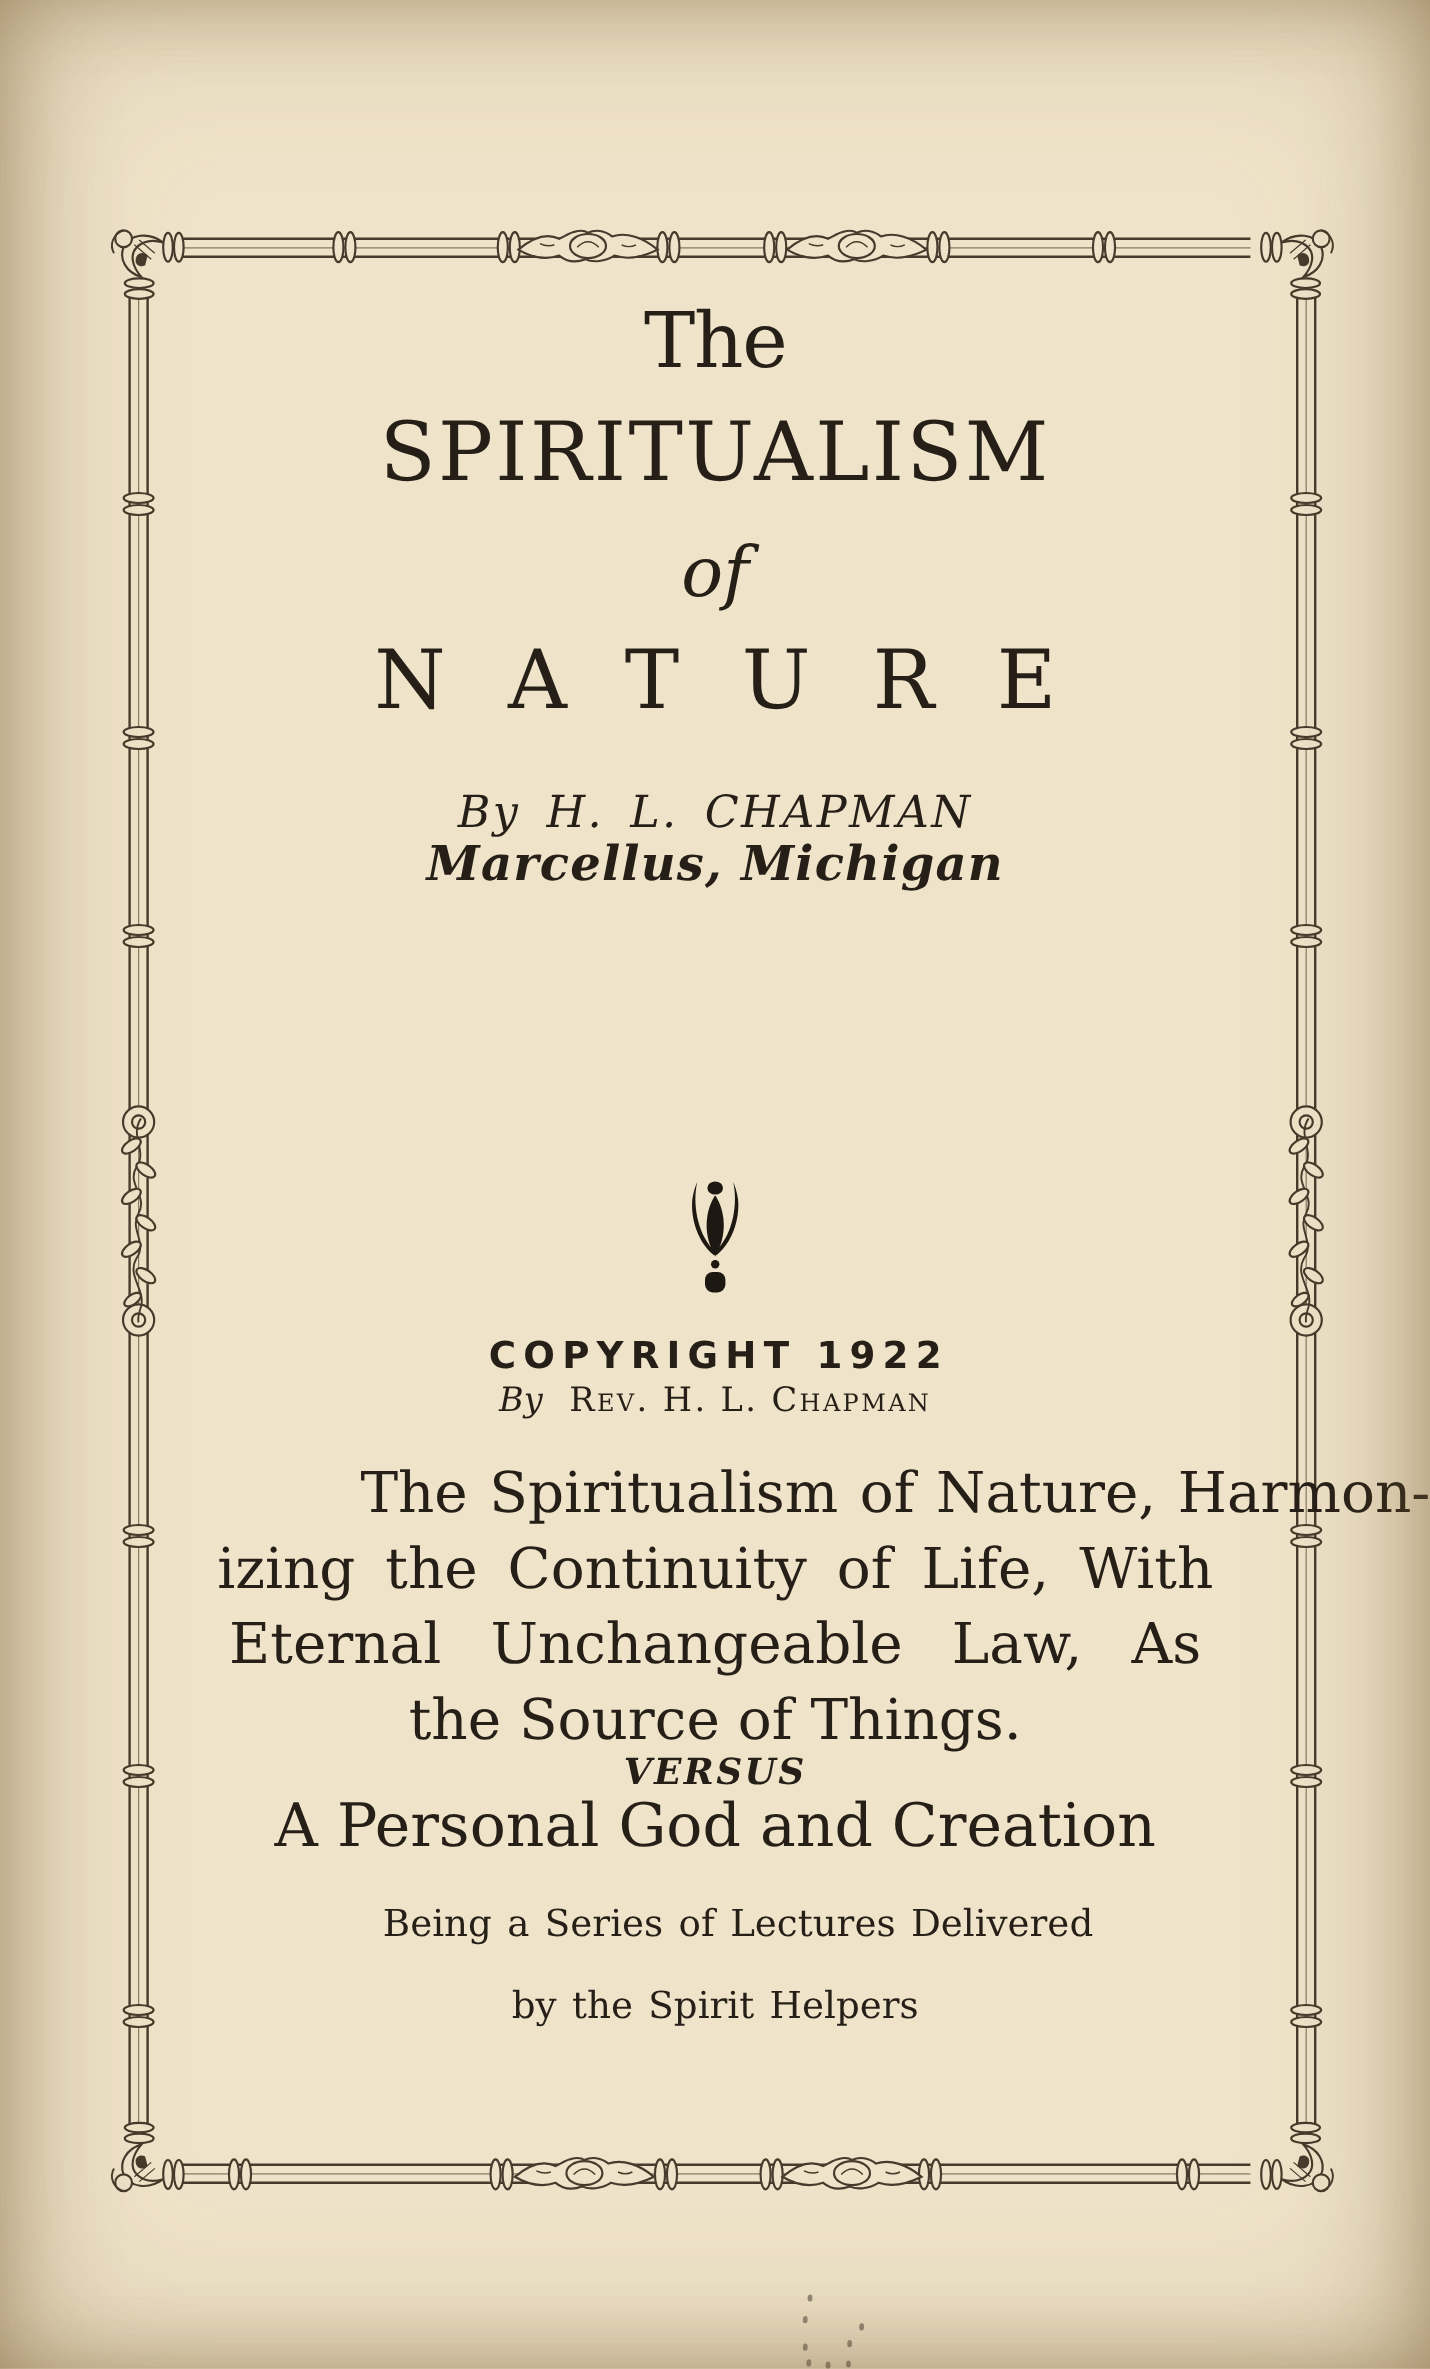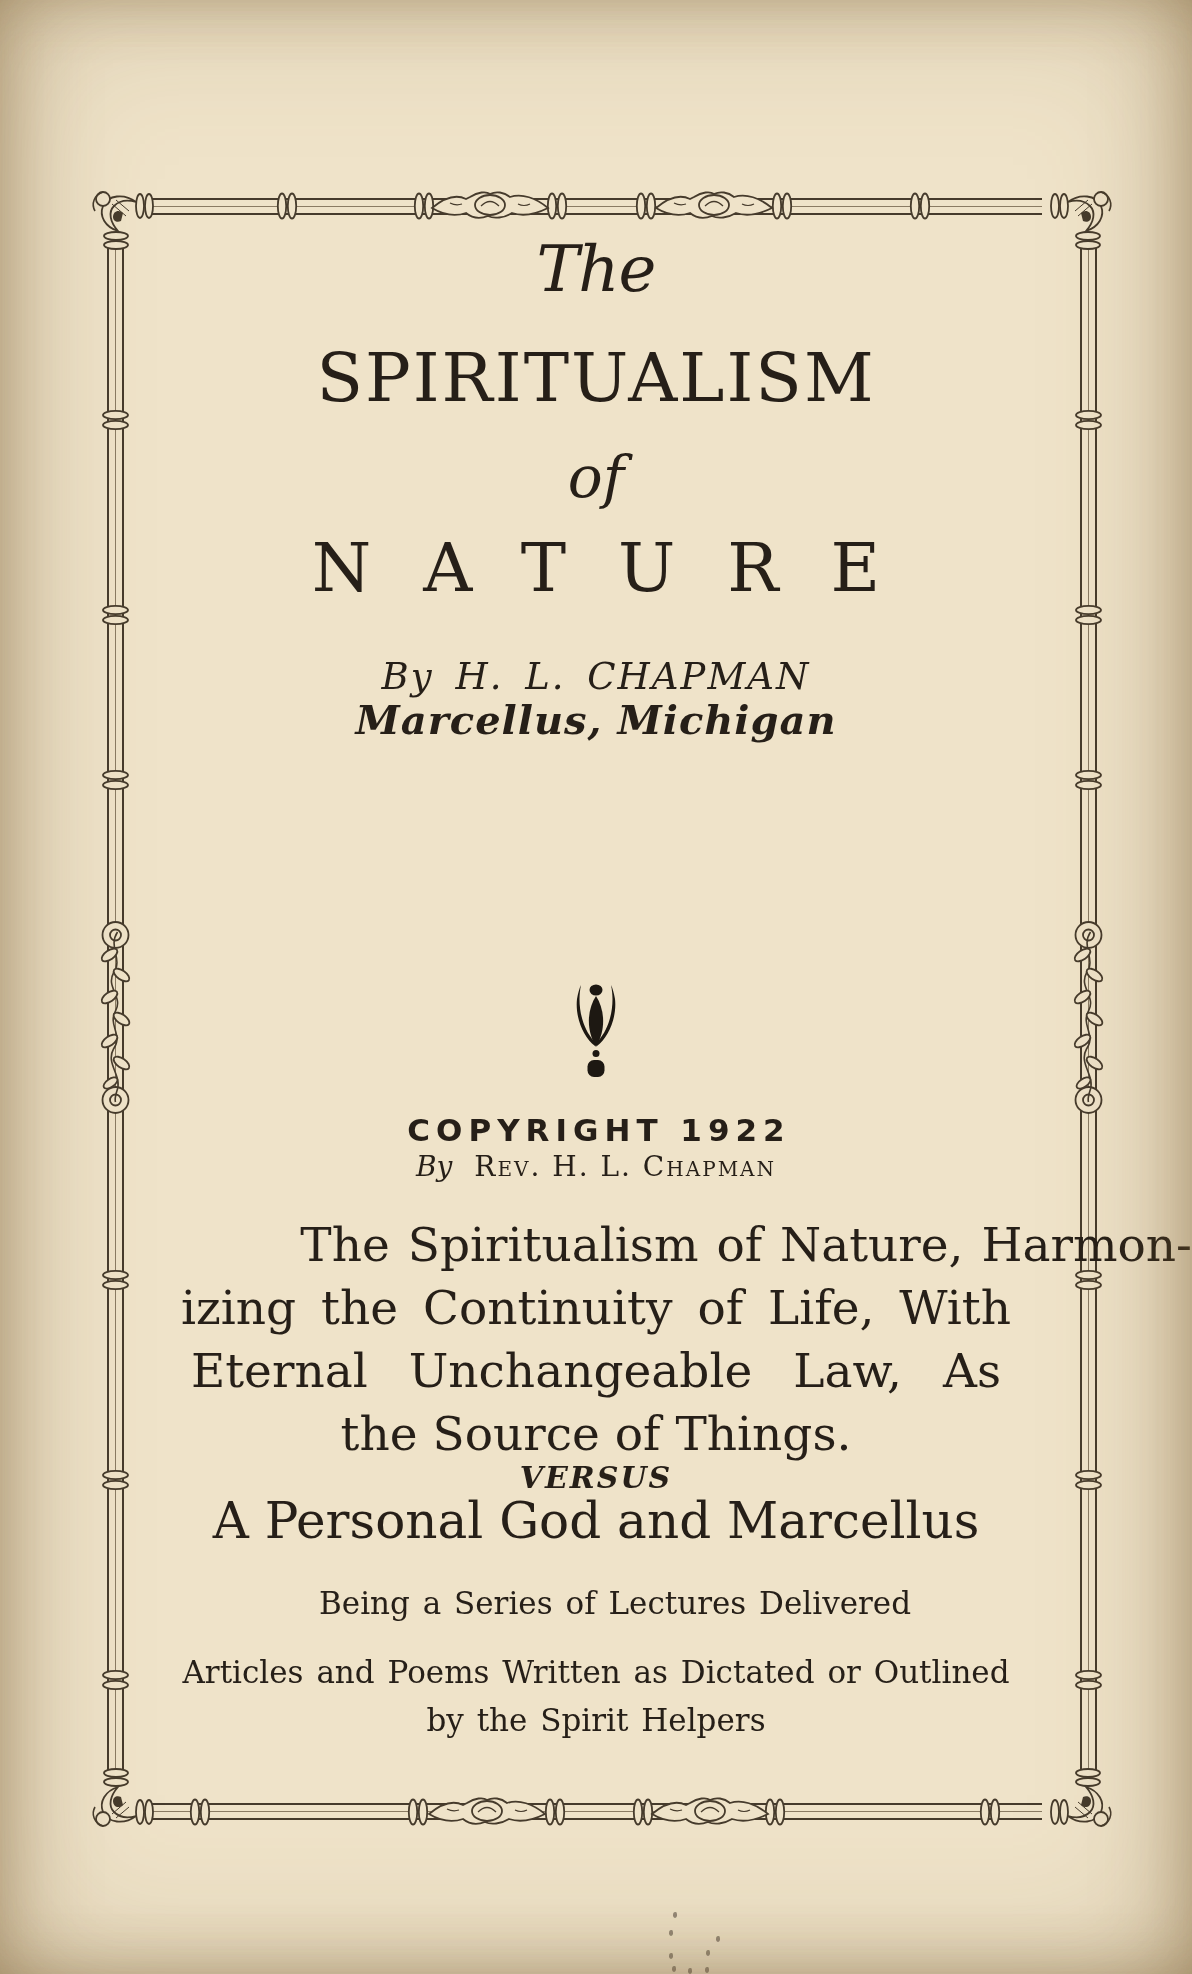--- a/index.html
+++ b/index.html
@@ -21,21 +21,21 @@
       inset 0 25px 70px -30px rgba(124, 98, 55, 0.18);
   }
   .frame-svg { position: absolute; left: 0; top: 0; z-index: 1; }
   .orn  { fill: #efe3c9; stroke: #463b2c; stroke-width: 1.8; }
   .ornfill { fill: #463b2c; }
   .rod-dark  { stroke: #463b2c; stroke-width: 2; }
   .rod-light { stroke: #8a7b63; stroke-width: 1; }
 
   .tline { position: absolute; left: 0; width: 100%; text-align: center; line-height: 1.1; z-index: 3; }
 
-  .the-word      { top: 234px; font-size: 64px; font-style: italic; letter-spacing: -1px; }
+  .the-word      { top: 250px; font-size: 64px; letter-spacing: -1px; }
   .main-title    { top: 341px; font-size: 68px; letter-spacing: 2px; }
   .of-word       { top: 446px; font-size: 58px; font-style: italic; }
   .main-title2   { top: 531px; font-size: 68px; letter-spacing: 52px; transform: translateX(26px); }
   .byline        { top: 657px; font-size: 37px; font-style: italic; letter-spacing: 2px; word-spacing: 8px; }
   .location      { top: 698px; font-size: 40px; font-style: italic; font-weight: bold; letter-spacing: 1px; }
 
   .tulip-wrap { position: absolute; top: 983px; left: 50%; transform: translateX(-50%); z-index: 3; }
 
   .copyright-line { top: 1113px; font-family: "DejaVu Sans", sans-serif; font-weight: bold;
                     font-size: 31px; letter-spacing: 6px; transform: translateX(3px); }
@@ -191,25 +191,24 @@
 </div>
 
 <div class="tline subtitle-block">
   <span class="sline">The Spiritualism of Nature, Harmon-</span>
   <span class="sline">izing the Continuity of Life, With</span>
   <span class="sline">Eternal Unchangeable Law, As</span>
   <span class="sline">the Source of Things.</span>
 </div>
 
 <div class="tline versus-line">VERSUS</div>
-<div class="tline alt-title">A Personal God and Marcellus</div>
+<div class="tline alt-title">A Personal God and Creation</div>
 <div class="tline series-note">Being a Series of Lectures Delivered</div>
 
 <div class="tline dictation-note">
-  <span class="sline">Articles and Poems Written as Dictated or Outlined</span>
   <span class="sline">by the Spirit Helpers</span>
 </div>
 
 <div class="speckles">
   <span class="speck" style="left:673px; top:1912px;"></span>
   <span class="speck" style="left:669px; top:1930px;"></span>
   <span class="speck" style="left:716px; top:1936px;"></span>
   <span class="speck" style="left:669px; top:1953px;"></span>
   <span class="speck" style="left:706px; top:1950px;"></span>
   <span class="speck" style="left:672px; top:1966px;"></span>

